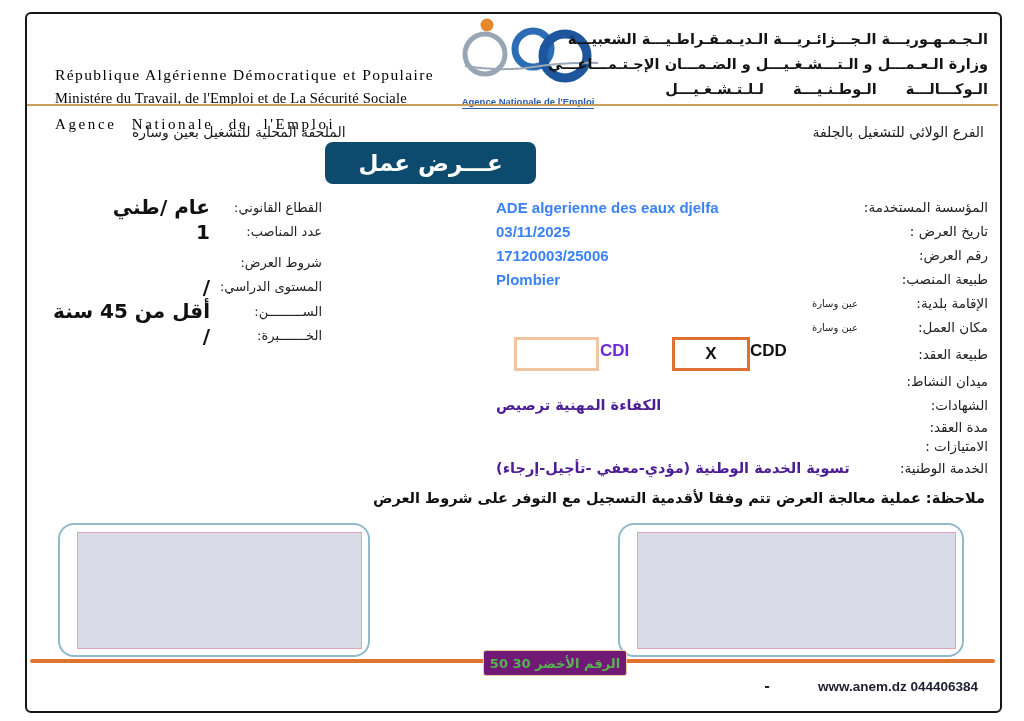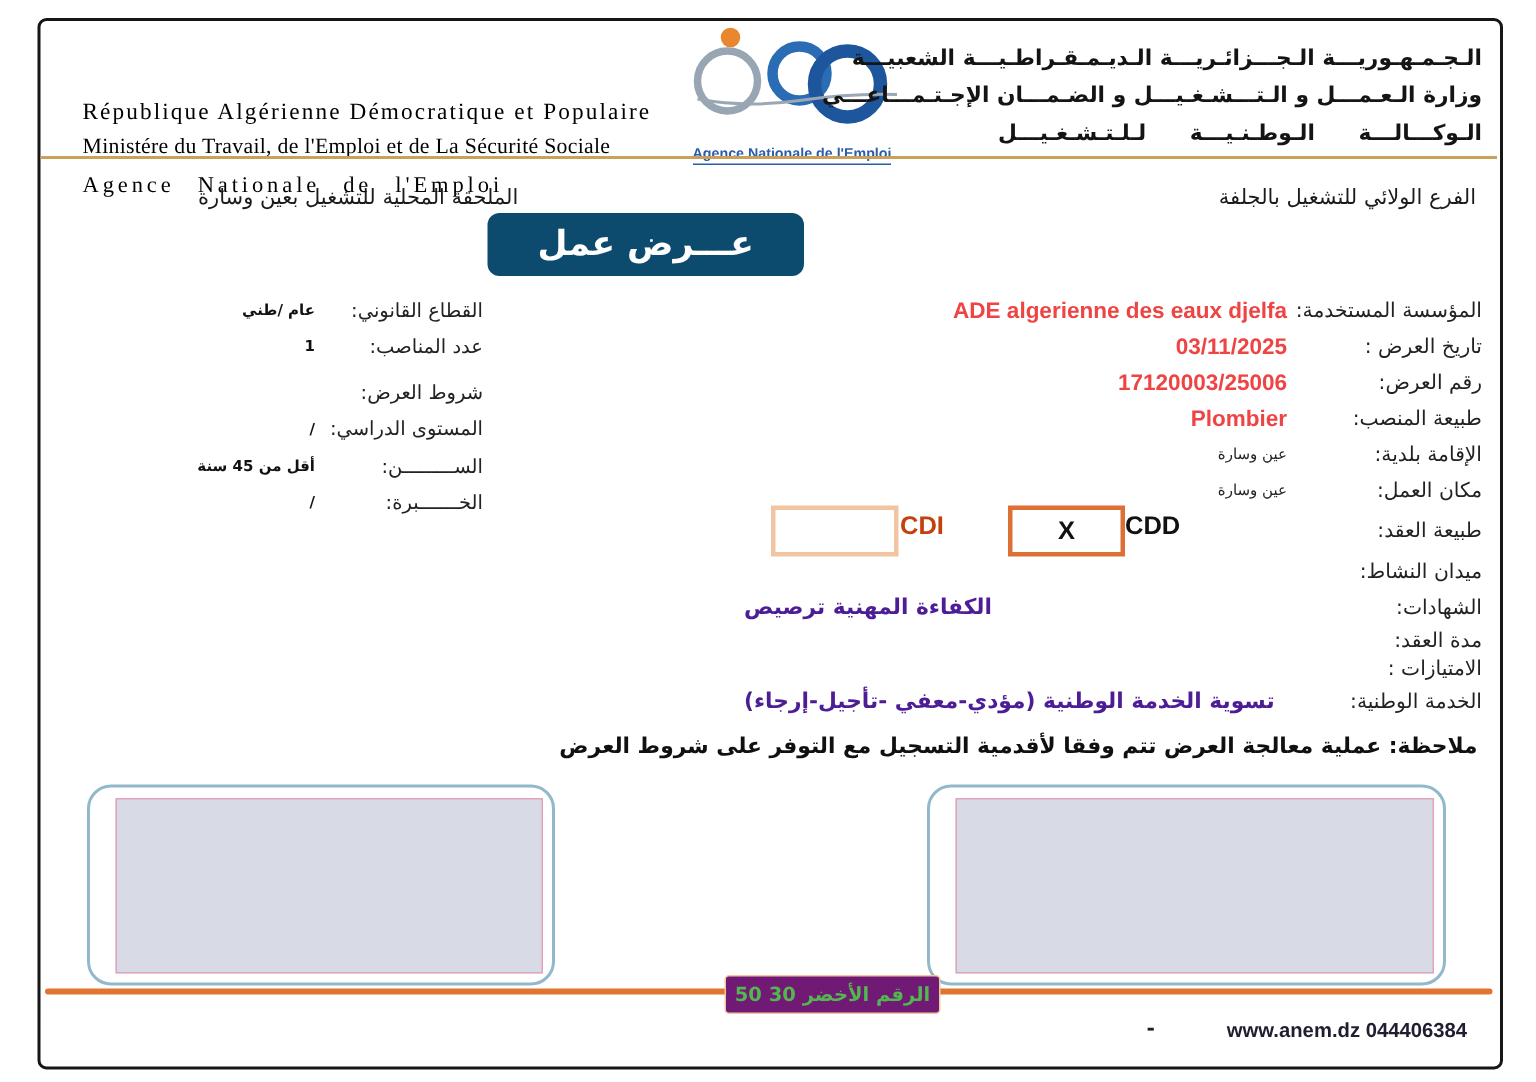--- a/index.html
+++ b/index.html
@@ -32,44 +32,44 @@
   .annex{left:132px;top:124px;direction:rtl;font-size:14px;color:#1b1b1b;}
 
   .badge{left:325px;top:142px;width:211px;height:42px;background:#0c4a6e;
     border-radius:8px;display:flex;align-items:center;justify-content:center;
     color:#ffffff;font-weight:bold;font-size:23px;direction:rtl;}
 
   
   .right-col{right:36px;top:195px;width:492px;direction:rtl;}
   .r-row{display:flex;direction:rtl;align-items:center;height:24px;}
   .r-row .lbl{flex:0 0 130px;font-size:13.5px;color:#222;}
-  .r-row .val-latin{flex:1;text-align:right;direction:ltr;
-    font-family:"Liberation Sans",sans-serif;font-weight:bold;font-size:15px;color:#ef4444;}
+  .r-row .val-latin{flex:1;text-align:left;direction:ltr;
+    font-family:"Liberation Sans",sans-serif;font-weight:bold;font-size:15px;color:#3b82f6;}
   .r-row .val-inline{font-size:10px;color:#222;margin-left:4px;}
   .r-row .val-center{flex:1;text-align:left;font-weight:bold;font-size:14.5px;color:#4c1d95;}
   .r-row.h30{height:30px;}
   .r-row.h20{height:20px;}
   .r-row.h19{height:19px;}
 
   
   .cdi-box{left:514px;top:337px;width:79px;height:28px;border:3px solid #f2c5a2;background:#fff;}
   .cdd-box{left:672px;top:337px;width:72px;height:28px;border:3px solid #dd7135;background:#fff;
     display:flex;align-items:center;justify-content:center;
     font-family:"Liberation Sans",sans-serif;font-weight:bold;font-size:17px;color:#111;}
   .cdi-lbl{left:600px;top:341px;font-family:"Liberation Sans",sans-serif;
-    font-weight:bold;font-size:17px;color:#c2410c;}
+    font-weight:bold;font-size:17px;color:#6d28d9;}
   .cdd-lbl{left:750px;top:341px;font-family:"Liberation Sans",sans-serif;
     font-weight:bold;font-size:17px;color:#111;}
 
   
   .left-col{left:45px;top:195px;width:277px;direction:rtl;}
   .c-row{display:flex;direction:rtl;align-items:center;height:24.5px;}
   .c-row .lbl{flex:0 0 112px;font-size:13px;color:#222;}
   .c-row .val{flex:1;text-align:right;direction:rtl;font-weight:bold;
-    font-size:10px;color:#111;padding-left:6px;}
+    font-size:20px;color:#111;padding-left:6px;}
   .c-row.gap{margin-top:6px;}
 
   .note{right:39px;top:490px;direction:rtl;font-weight:bold;font-size:14.5px;color:#101010;}
 
   
   .sig{border:2px solid #92b8cb;border-radius:16px;background:#fff;}
   .sig-left{left:58px;top:523px;width:308px;height:130px;}
   .sig-right{left:618px;top:523px;width:342px;height:130px;}
   .sig-inner{position:absolute;left:17px;top:7px;right:6px;bottom:6px;
     background:#d8dbe5;border:1px solid #e3a3bb;}

